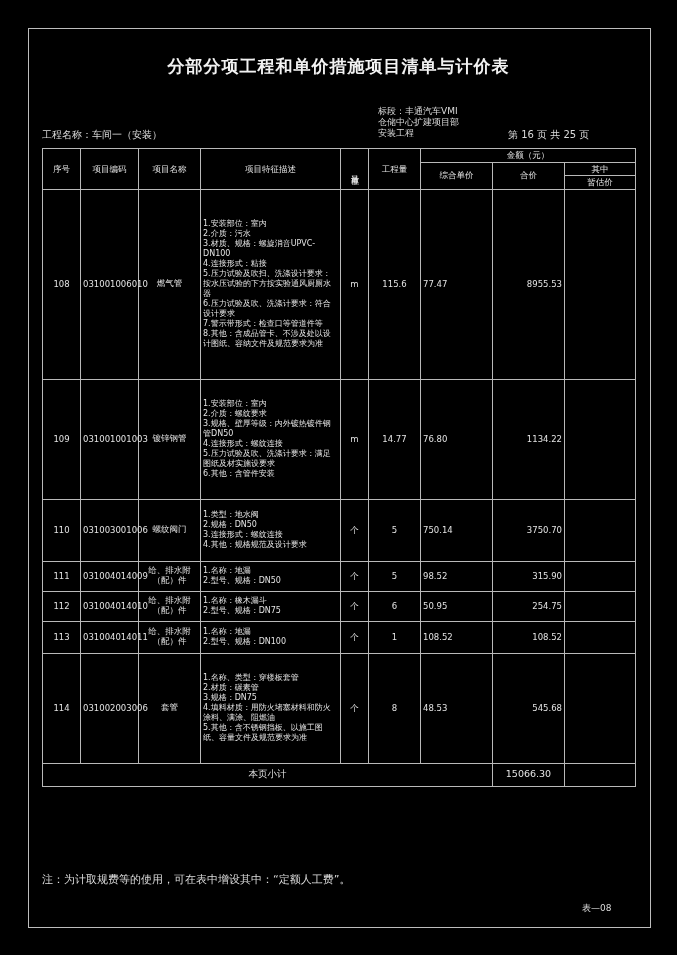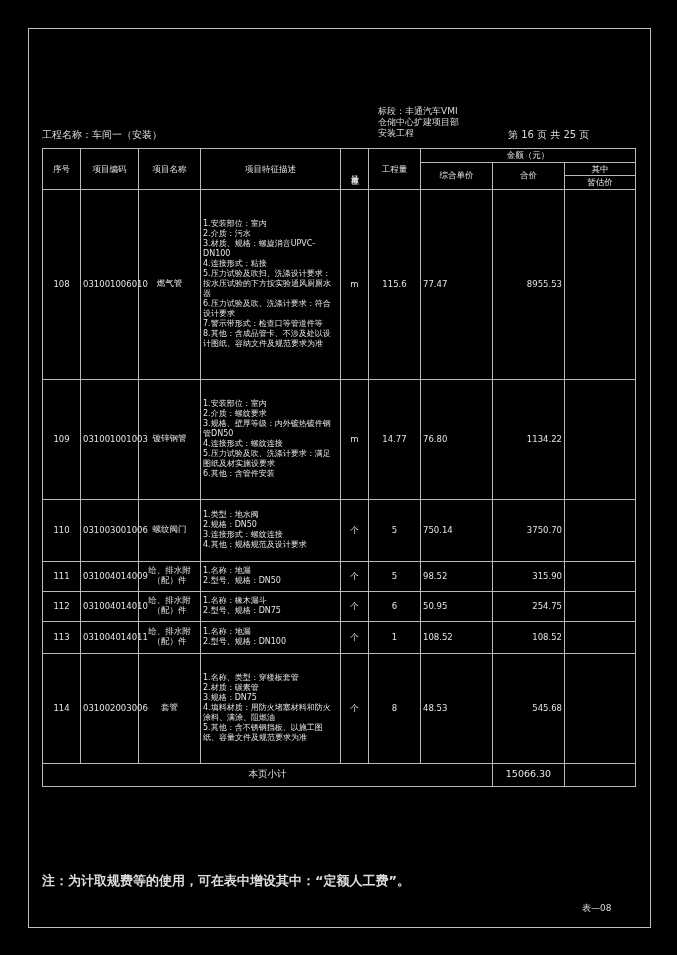--- a/index.html
+++ b/index.html
@@ -18,30 +18,31 @@
   .c-name{width:62px;text-align:center;font-family:Liberation Mono, monospace;}
   .c-desc{width:140px;text-align:left;}
   .c-unit{width:28px;text-align:center;}
   .c-qty{width:52px;text-align:center;}
   .c-price{width:72px;text-align:left;}
   .c-total{width:72px;text-align:right;}
   .c-extra{width:71px;text-align:center;}
   .desc{white-space:pre-line;font-size:8px;line-height:10px;}
   .vtext{font-size:8.5px;}
   .sumrow td{height:20px;text-align:center;font-size:9.5px;}
-  .note{position:absolute;left:42px;top:872px;font-size:13px;color:#dcdcdc;font-weight:bold;}
+  .note{position:absolute;left:42px;top:872px;font-size:11px;color:#dcdcdc;}
   .footer-right{position:absolute;left:582px;top:902px;font-size:9px;color:#dcdcdc;}
   .unitwrap{writing-mode:vertical-rl;text-orientation:upright;letter-spacing:1px;display:inline-block;font-size:8px;line-height:9px;}
 </style>
 </head>
 <body>
 
 <div class="page">
   <div class="frame"></div>
 
+  <div class="title">分部分项工程和单价措施项目清单与计价表</div>
 
   <div class="hdr-mid">
     <div>标段：丰通汽车VMI</div>
     <div>仓储中心扩建项目部</div>
     <div>安装工程</div>
   </div>
 
   <div class="hdr-left">工程名称：车间一（安装）</div>
   <div class="hdr-right">第 16 页  共 25 页</div>
 

